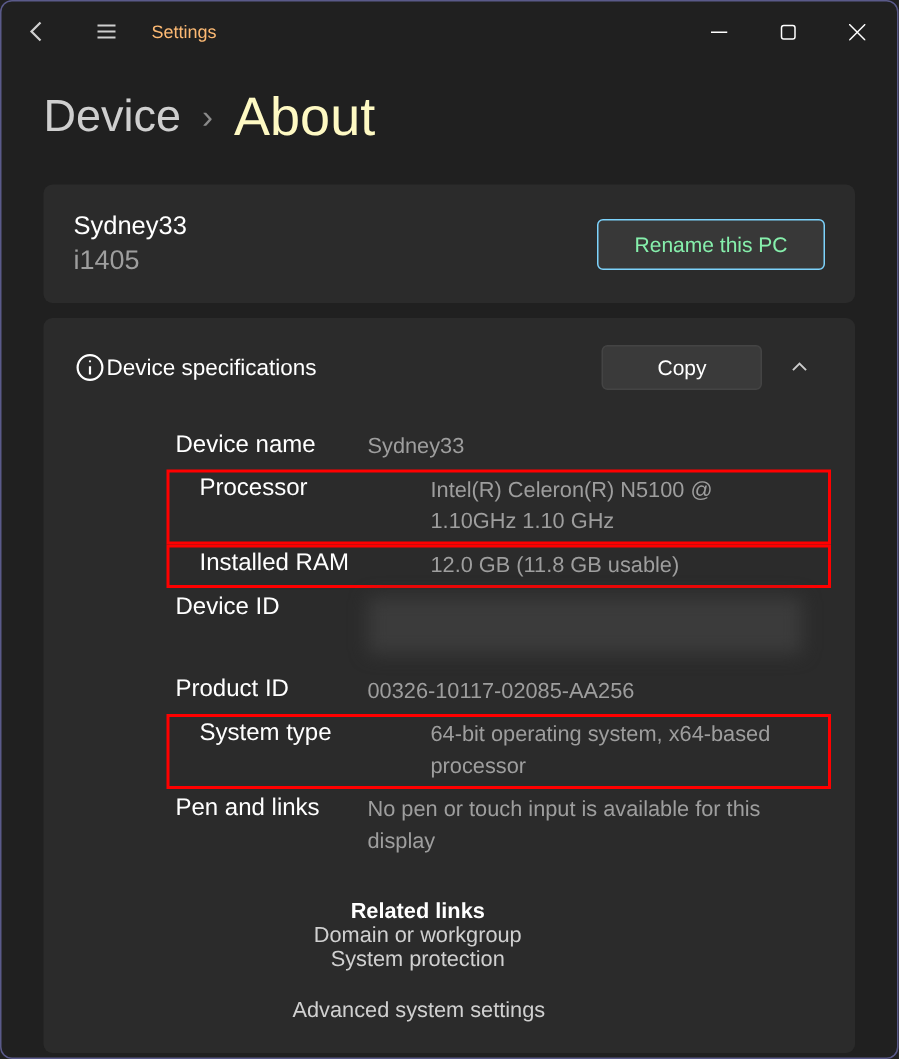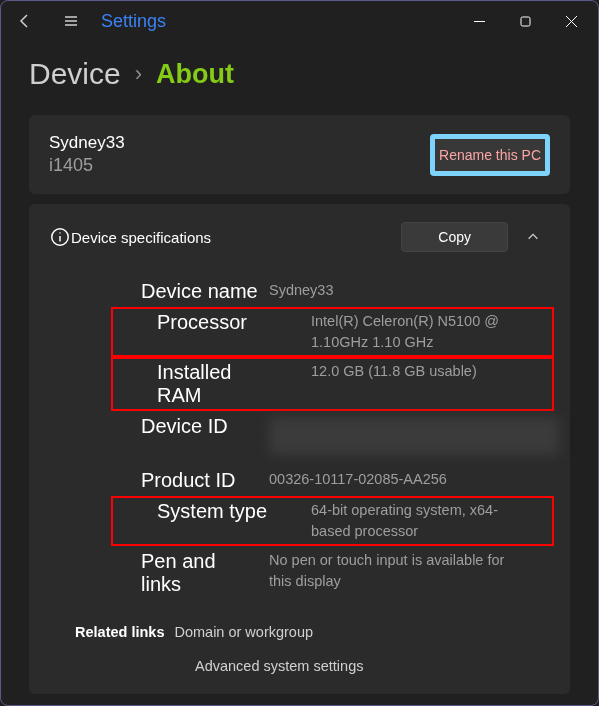--- a/index.html
+++ b/index.html
@@ -15,45 +15,45 @@
   }
   .titlebar {
     display: flex;
     align-items: center;
     height: 40px;
     padding: 0 4px;
   }
   .titlebar-left { display: flex; align-items: center; gap: 6px; }
   .tb-btn { width: 40px; height: 40px; display:flex; align-items:center; justify-content:center; color:#cfcfcf; }
   .tb-back svg, .tb-ham svg { width:16px; height:16px; }
-  .title-text { font-size: 18px; color:#3b82f6; margin-left:4px; }
+  .title-text { font-size: 12px; color:#fdba74; margin-left:4px; }
   .win-controls { margin-left:auto; display:flex; }
   .win-btn { width:46px; height:40px; display:flex; align-items:center; justify-content:center; color:#ffffff; }
   .breadcrumb { display:flex; align-items:center; gap:14px; padding: 16px 28px 24px 28px; }
   .bc-parent { font-size: 30px; font-weight:400; color:#cfcfcf; }
   .bc-sep { font-size: 22px; color:#8a8a8a; }
-  .bc-current { font-size: 27px; font-weight:700; color:#84cc16; }
+  .bc-current { font-size: 36px; font-weight:400; color:#fef9c3; }
   .content { padding: 0 28px; }
   .card {
     background: #2b2b2b;
     border-radius: 6px;
     padding: 18px 20px;
     display:flex;
     align-items:center;
   }
   .pc-info { flex:1; }
   .pc-name { font-size: 17px; color:#fff; }
   .pc-model { font-size: 18px; color:#9e9e9e; margin-top:2px; }
   .btn {
     background: #383838;
-    border: 5px solid #7dd3fc;
+    border: 1px solid #7dd3fc;
     border-radius: 4px;
-    color:#fca5a5;
+    color:#86efac;
     font-size: 14px;
-    padding: 8px 4px;
+    padding: 8px 24px;
     cursor:pointer;
   }
   .section {
     margin-top: 10px;
     background: #2b2b2b;
     border-radius: 6px;
     padding-bottom: 20px;
   }
   .section-header {
     display:flex;
@@ -68,34 +68,34 @@
     border:1px solid #444;
     border-radius:4px;
     color:#fff;
     font-size:14px;
     padding:6px 36px;
     cursor:pointer;
   }
   .chevron { width:34px; height:34px; display:flex; align-items:center; justify-content:center; color:#ccc; margin-left:8px; }
   .spec-body { padding: 6px 46px 0 88px; }
   .spec-row { display:flex; padding: 4px 0; gap: 10px; }
-  .spec-label { width: 118px; font-size:20px; color:#fff; flex-shrink:0;margin-left:24px; }
+  .spec-label { width: 118px; font-size:16px; color:#fff; flex-shrink:0; }
   .spec-value { font-size:14.5px; color:#9e9e9e; line-height:1.45; }
   .hl { border:2.5px solid #ff0000; margin-left:-6px; margin-right:-30px; padding: 2px 20px; gap: 36px; }
   .blur-box {
     display:inline-block;
     width: 290px;
     height: 38px;
     background: #3b3b3b;
     filter: blur(6px);
     border-radius:4px;
     margin-top:2px;
   }
   .related { padding: 24px 88px 0 46px; font-size:14.5px; }
-  .related-row { display:flex; flex-wrap:wrap; gap: 0 10px; align-items:center; }
+  .related-row { display:flex; flex-wrap:wrap; gap: 0 26px; align-items:center;flex-direction:column; }
   .related-label { font-weight:600; color:#fff; }
   .related-link { color:#d0d0d0; }
   .related-second { margin-top:18px; margin-left: 120px; }
 </style>
 </head>
 <body>
 
 <div class="titlebar">
   <div class="titlebar-left">
     <div class="tb-btn tb-back">
@@ -194,20 +194,21 @@
       <div class="spec-row">
         <div class="spec-label">Pen and links</div>
         <div class="spec-value">No pen or touch input is available for this display</div>
       </div>
     </div>
 
     <div class="related">
       <div class="related-row">
         <span class="related-label">Related links</span>
         <span class="related-link">Domain or workgroup</span>
+        <span class="related-link">System protection</span>
       </div>
       <div class="related-second">
         <span class="related-link">Advanced system settings</span>
       </div>
     </div>
   </div>
 
 </div>
 
 </body></html>

